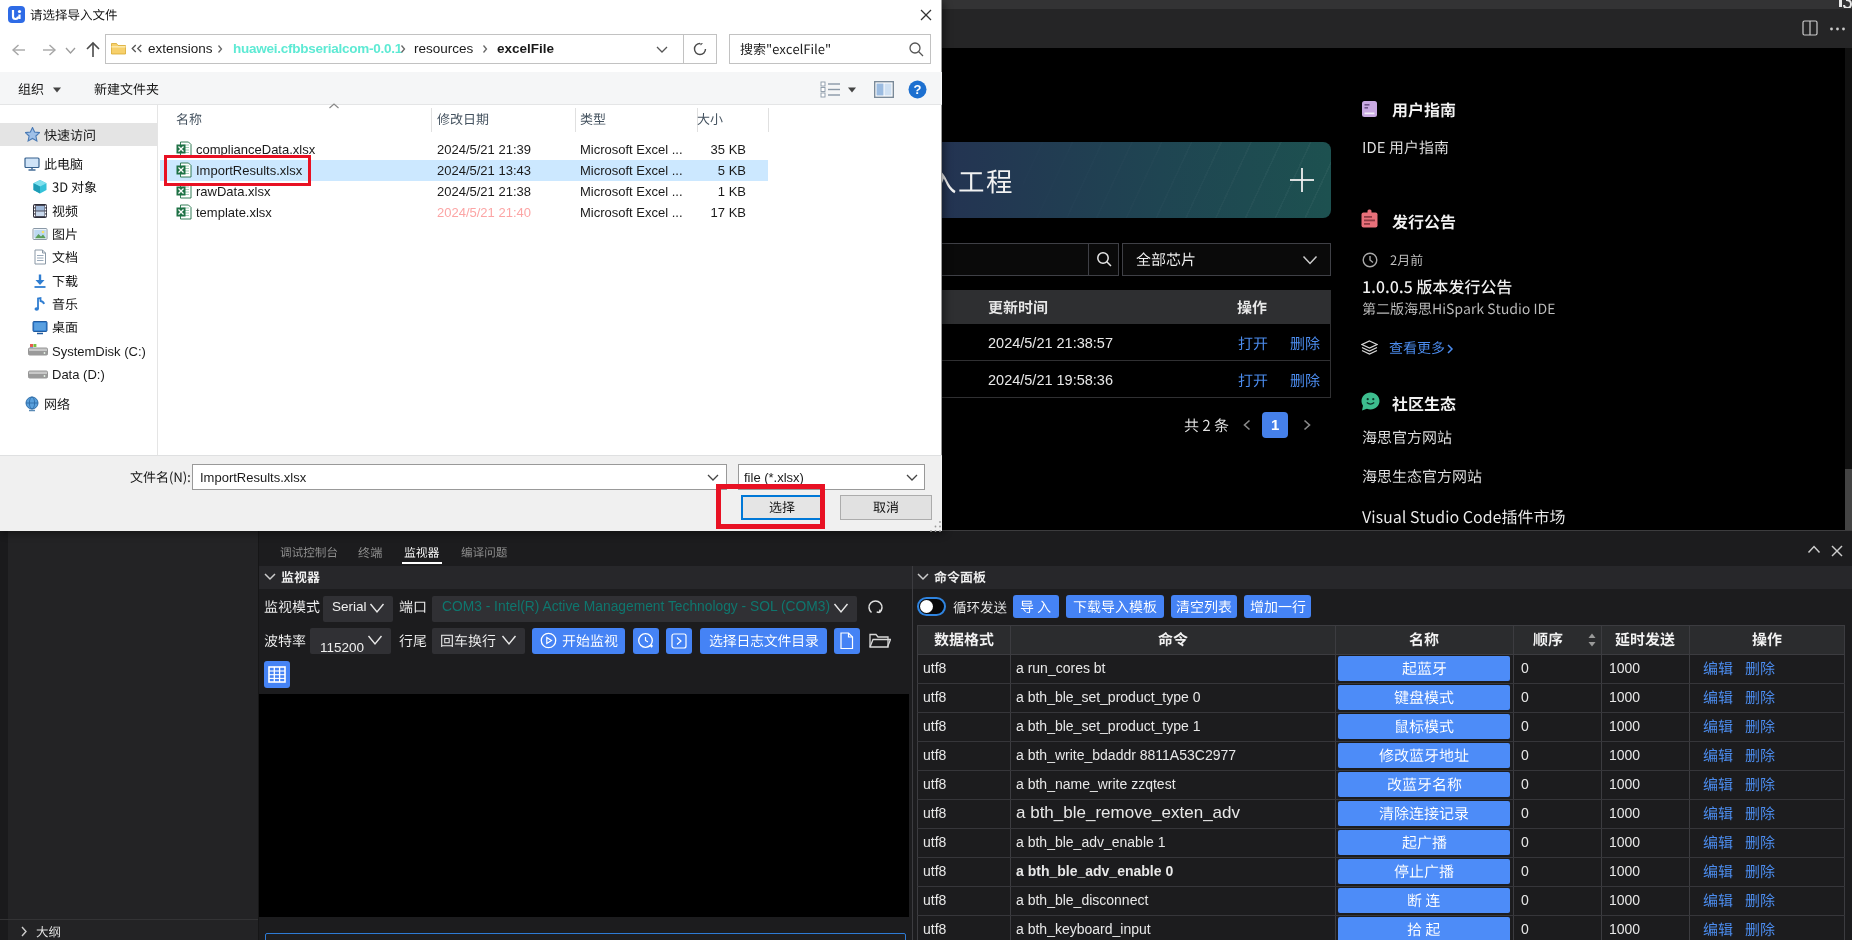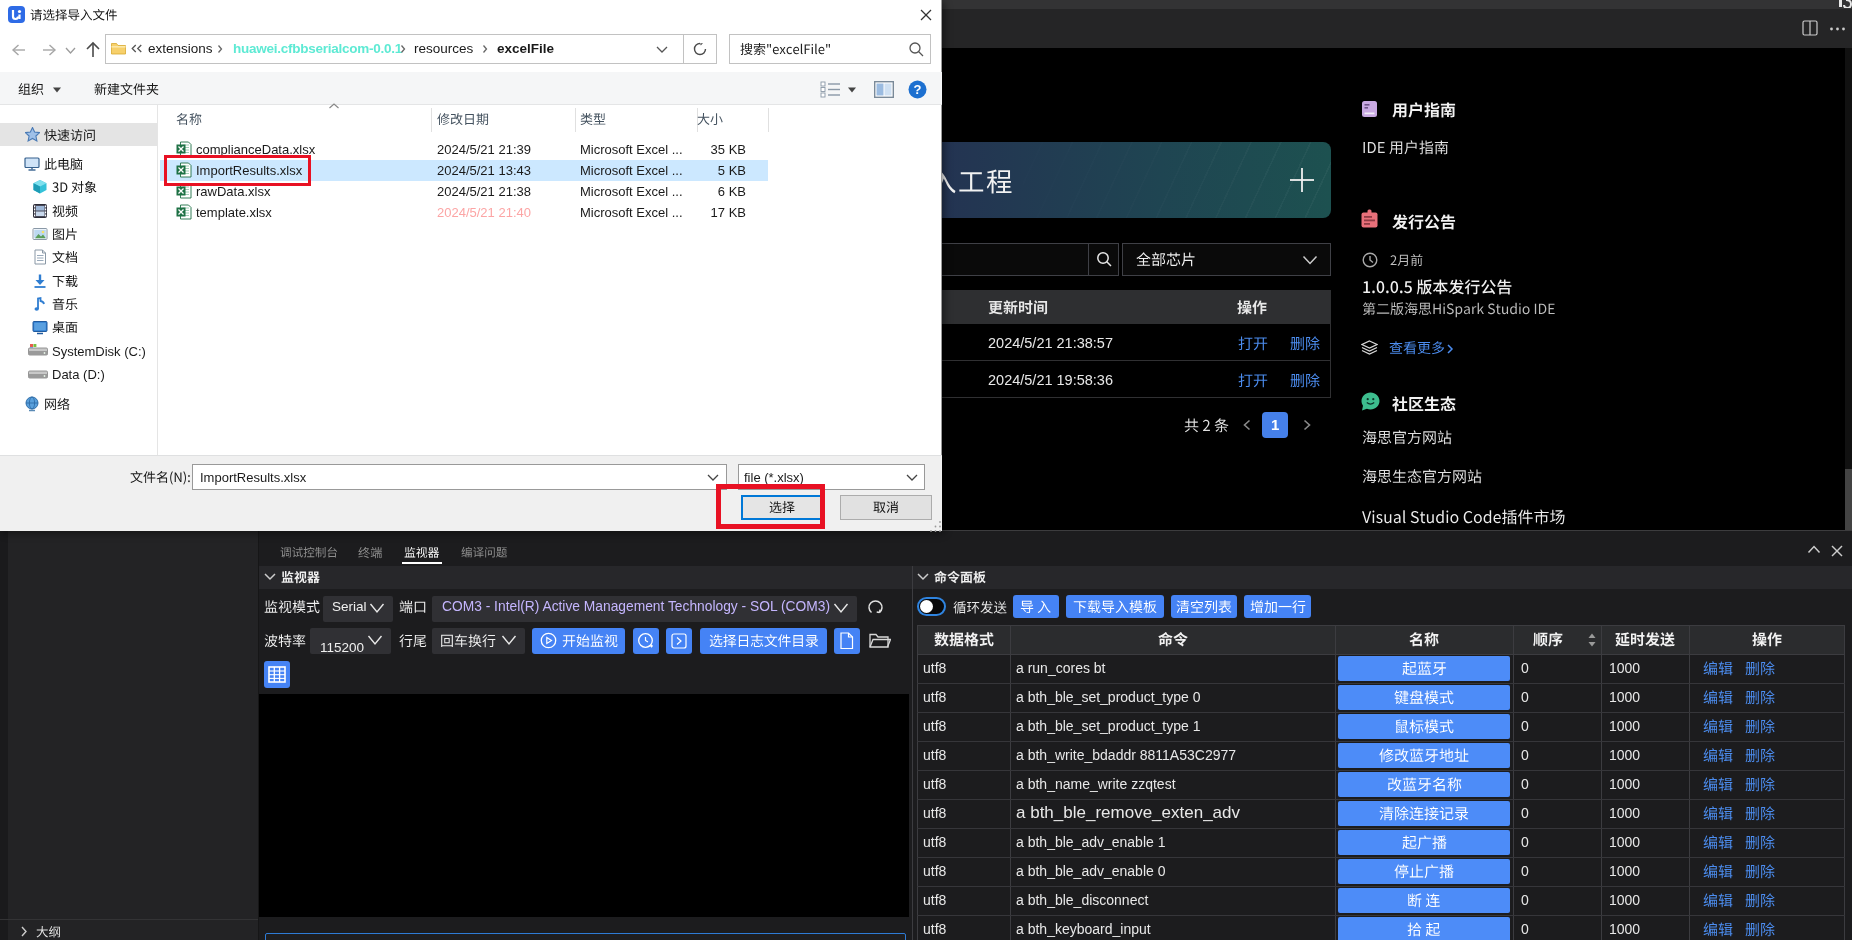--- a/index.html
+++ b/index.html
@@ -310,21 +310,21 @@
     <div style="position:absolute;left:323px;top:596px;width:70px;height:26px;background:#303034;border-radius:2px;"></div>
     <div style="position:absolute;left:332px;top:600.3px;font-size:13.5px;line-height:13.5px;color:#f0f0f0;font-weight:normal;white-space:pre;">Serial</div>
     <svg style="position:absolute;left:368px;top:602px;" width="18" height="12" viewBox="0 0 18 12">
       <polyline points="2.5,2.0 9,10.0 15.5,2.0" fill="none" stroke="#e8e8e8" stroke-width="1.4"></polyline>
     </svg>
     <svg style="position:absolute;left:399px;top:598.0px;overflow:visible" width="28.0" height="18.2" viewBox="0 -1000 2000 1300" fill="#f0f0f0">
       <use href="#g95" x="0"></use>
       <use href="#g112" x="1000"></use>
     </svg>
     <div style="position:absolute;left:432px;top:596px;width:425px;height:26px;background:#303034;border-radius:2px;"></div>
-    <div style="position:absolute;left:442px;top:600.0px;font-size:13.8px;line-height:13.8px;color:#c4b5fd;font-weight:normal;white-space:pre;">COM3 - Intel(R) Active Management Technology - SOL (COM3)</div>
+    <div style="position:absolute;left:442px;top:600.0px;font-size:13.8px;line-height:13.8px;color:#0f766e;font-weight:normal;white-space:pre;">COM3 - Intel(R) Active Management Technology - SOL (COM3)</div>
     <svg style="position:absolute;left:832px;top:602px;" width="18" height="12" viewBox="0 0 18 12">
       <polyline points="2.5,2.0 9,10.0 15.5,2.0" fill="none" stroke="#e8e8e8" stroke-width="1.4"></polyline>
     </svg>
     <svg style="position:absolute;left:866px;top:598px;" width="19" height="19" viewBox="0 0 19 19">
       <path d="M5.5 14.5 A6.5 6.5 0 1 1 13.5 14.5" fill="none" stroke="#e0e0e0" stroke-width="1.5"></path>
       <path d="M13.5 14.5 l-2.8 -0.6 M13.5 14.5 l0.6 -2.8" stroke="#e0e0e0" stroke-width="1.5" fill="none"></path>
     </svg>
     <svg style="position:absolute;left:264px;top:632.0px;overflow:visible" width="42.0" height="18.2" viewBox="0 -1000 3000 1300" fill="#f0f0f0">
       <use href="#g113" x="0"></use>
       <use href="#g114" x="1000"></use>
@@ -615,21 +615,21 @@
     <svg style="position:absolute;left:1703px;top:832.5px;overflow:visible" width="30.0" height="19.5" viewBox="0 -1000 2000 1300" fill="#4c8df0">
       <use href="#g99" x="0"></use>
       <use href="#g156" x="1000"></use>
     </svg>
     <svg style="position:absolute;left:1745px;top:832.5px;overflow:visible" width="30.0" height="19.5" viewBox="0 -1000 2000 1300" fill="#4c8df0">
       <use href="#g16" x="0"></use>
       <use href="#g17" x="1000"></use>
     </svg>
     <div style="position:absolute;left:917px;top:857px;width:928px;height:1px;background:#36363a;"></div>
     <div style="position:absolute;left:923px;top:864.3px;font-size:14px;line-height:14px;color:#e8e8e8;font-weight:normal;white-space:pre;">utf8</div>
-    <div style="position:absolute;left:1016px;top:864.3px;font-size:14px;line-height:14px;color:#e8e8e8;font-weight:normal;white-space:pre;">a bth_ble_adv_enable 0</div>
+    <div style="position:absolute;left:1016px;top:864.3px;font-size:14px;line-height:14px;color:#e8e8e8;font-weight:bold;white-space:pre;">a bth_ble_adv_enable 0</div>
     <div style="position:absolute;left:1338px;top:859px;width:172px;height:25px;background:#4d8cf8;border-radius:2px;"></div>
     <svg style="position:absolute;left:1394.0px;top:861.5px;overflow:visible" width="60.0" height="19.5" viewBox="0 -1000 4000 1300" fill="#ffffff">
       <use href="#g172" x="0"></use>
       <use href="#g173" x="1000"></use>
       <use href="#g170" x="2000"></use>
       <use href="#g171" x="3000"></use>
     </svg>
     <div style="position:absolute;left:1521px;top:864.3px;font-size:14px;line-height:14px;color:#e8e8e8;font-weight:normal;white-space:pre;">0</div>
     <div style="position:absolute;left:1609px;top:864.3px;font-size:14px;line-height:14px;color:#e8e8e8;font-weight:normal;white-space:pre;">1000</div>
     <svg style="position:absolute;left:1703px;top:861.5px;overflow:visible" width="30.0" height="19.5" viewBox="0 -1000 2000 1300" fill="#4c8df0">
@@ -975,21 +975,21 @@
       <line x1="6.5" y1="4" x2="13" y2="4" stroke="#9fcfb5" stroke-width="1"></line>
       <line x1="6.5" y1="6.5" x2="13" y2="6.5" stroke="#9fcfb5" stroke-width="1"></line>
       <line x1="6.5" y1="9" x2="13" y2="9" stroke="#9fcfb5" stroke-width="1"></line>
       <line x1="6.5" y1="11.5" x2="13" y2="11.5" stroke="#9fcfb5" stroke-width="1"></line>
       <rect x="0.5" y="3.5" width="9" height="9" fill="#1e7145"></rect>
       <path d="M2.5 5.5 L7.5 10.5 M7.5 5.5 L2.5 10.5" stroke="#fff" stroke-width="1.3"></path>
     </svg>
     <div style="position:absolute;left:196px;top:185.2px;font-size:13px;line-height:13px;color:#1a1a1a;font-weight:normal;white-space:pre;">rawData.xlsx</div>
     <div style="position:absolute;left:437px;top:185.2px;font-size:13px;line-height:13px;color:#1a1a1a;font-weight:normal;white-space:pre;">2024/5/21 21:38</div>
     <div style="position:absolute;left:580px;top:185.2px;font-size:13px;line-height:13px;color:#1a1a1a;font-weight:normal;white-space:pre;">Microsoft Excel ...</div>
-    <div style="position:absolute;left:746px;top:185.2px;font-size:13px;line-height:13px;color:#1a1a1a;font-weight:normal;white-space:pre;transform:translateX(-100%);">6 KB</div>
+    <div style="position:absolute;left:746px;top:185.2px;font-size:13px;line-height:13px;color:#1a1a1a;font-weight:normal;white-space:pre;transform:translateX(-100%);">1 KB</div>
     <svg style="position:absolute;left:176px;top:204.0px;" width="16" height="16" viewBox="0 0 16 16">
       <path d="M4.5 1 L12.5 1 L15 3.5 L15 15 L4.5 15 Z" fill="#fff" stroke="#1e7145" stroke-width="0.9"></path>
       <line x1="6.5" y1="4" x2="13" y2="4" stroke="#9fcfb5" stroke-width="1"></line>
       <line x1="6.5" y1="6.5" x2="13" y2="6.5" stroke="#9fcfb5" stroke-width="1"></line>
       <line x1="6.5" y1="9" x2="13" y2="9" stroke="#9fcfb5" stroke-width="1"></line>
       <line x1="6.5" y1="11.5" x2="13" y2="11.5" stroke="#9fcfb5" stroke-width="1"></line>
       <rect x="0.5" y="3.5" width="9" height="9" fill="#1e7145"></rect>
       <path d="M2.5 5.5 L7.5 10.5 M7.5 5.5 L2.5 10.5" stroke="#fff" stroke-width="1.3"></path>
     </svg>
     <div style="position:absolute;left:196px;top:206.2px;font-size:13px;line-height:13px;color:#1a1a1a;font-weight:normal;white-space:pre;">template.xlsx</div>

